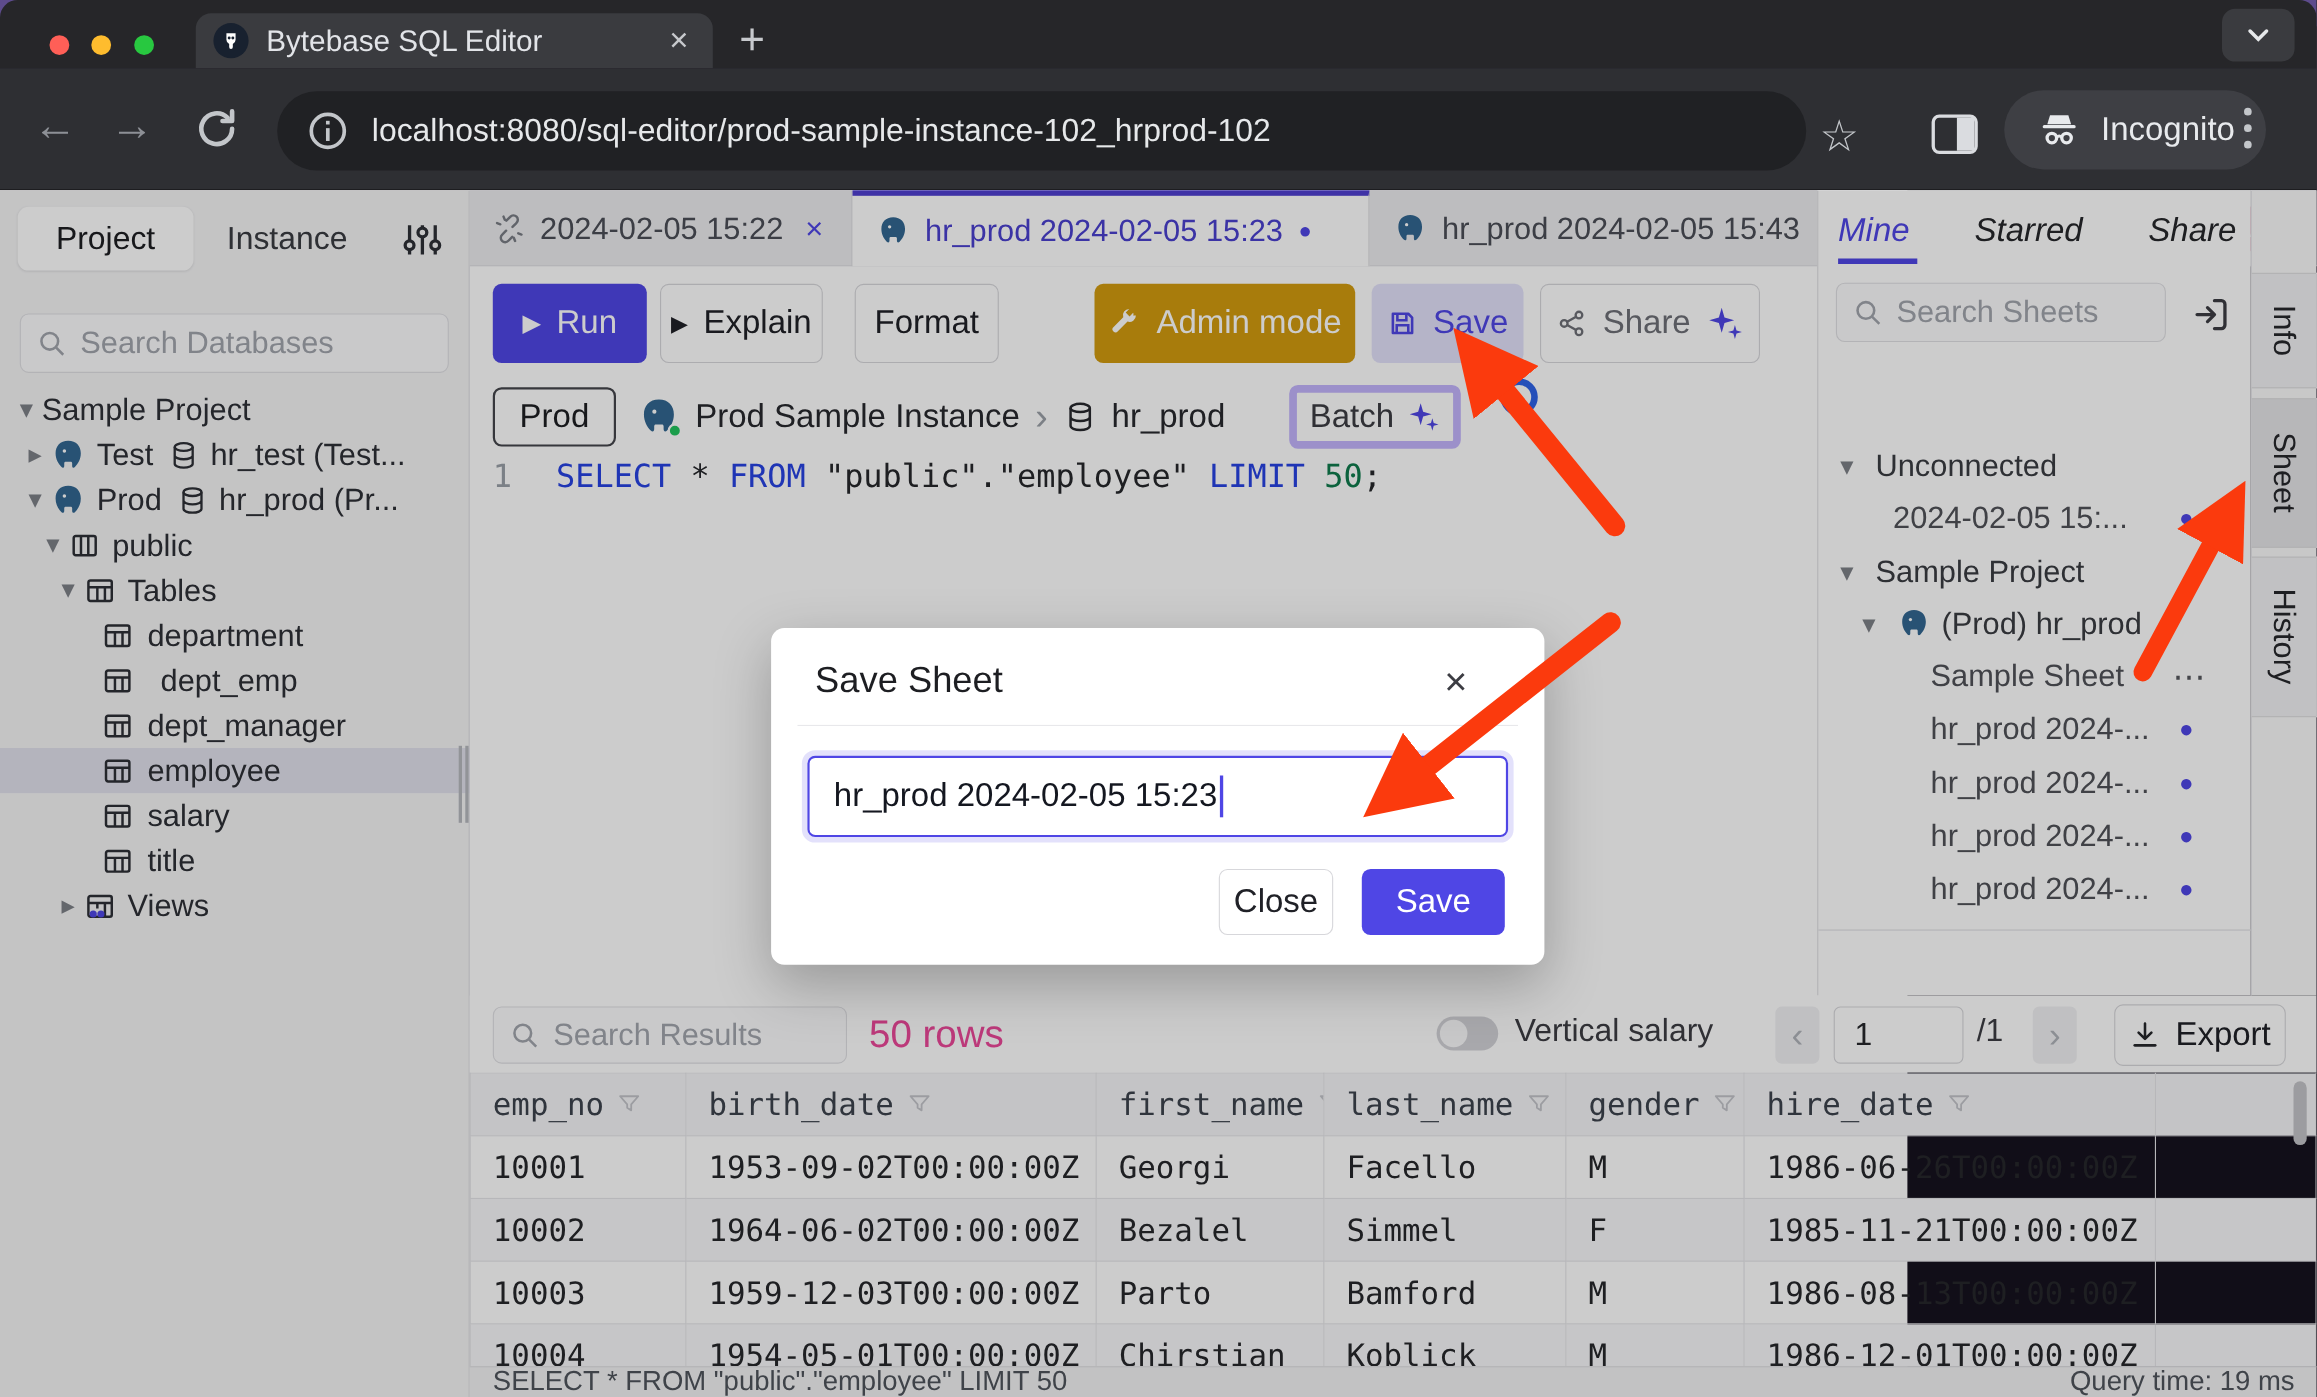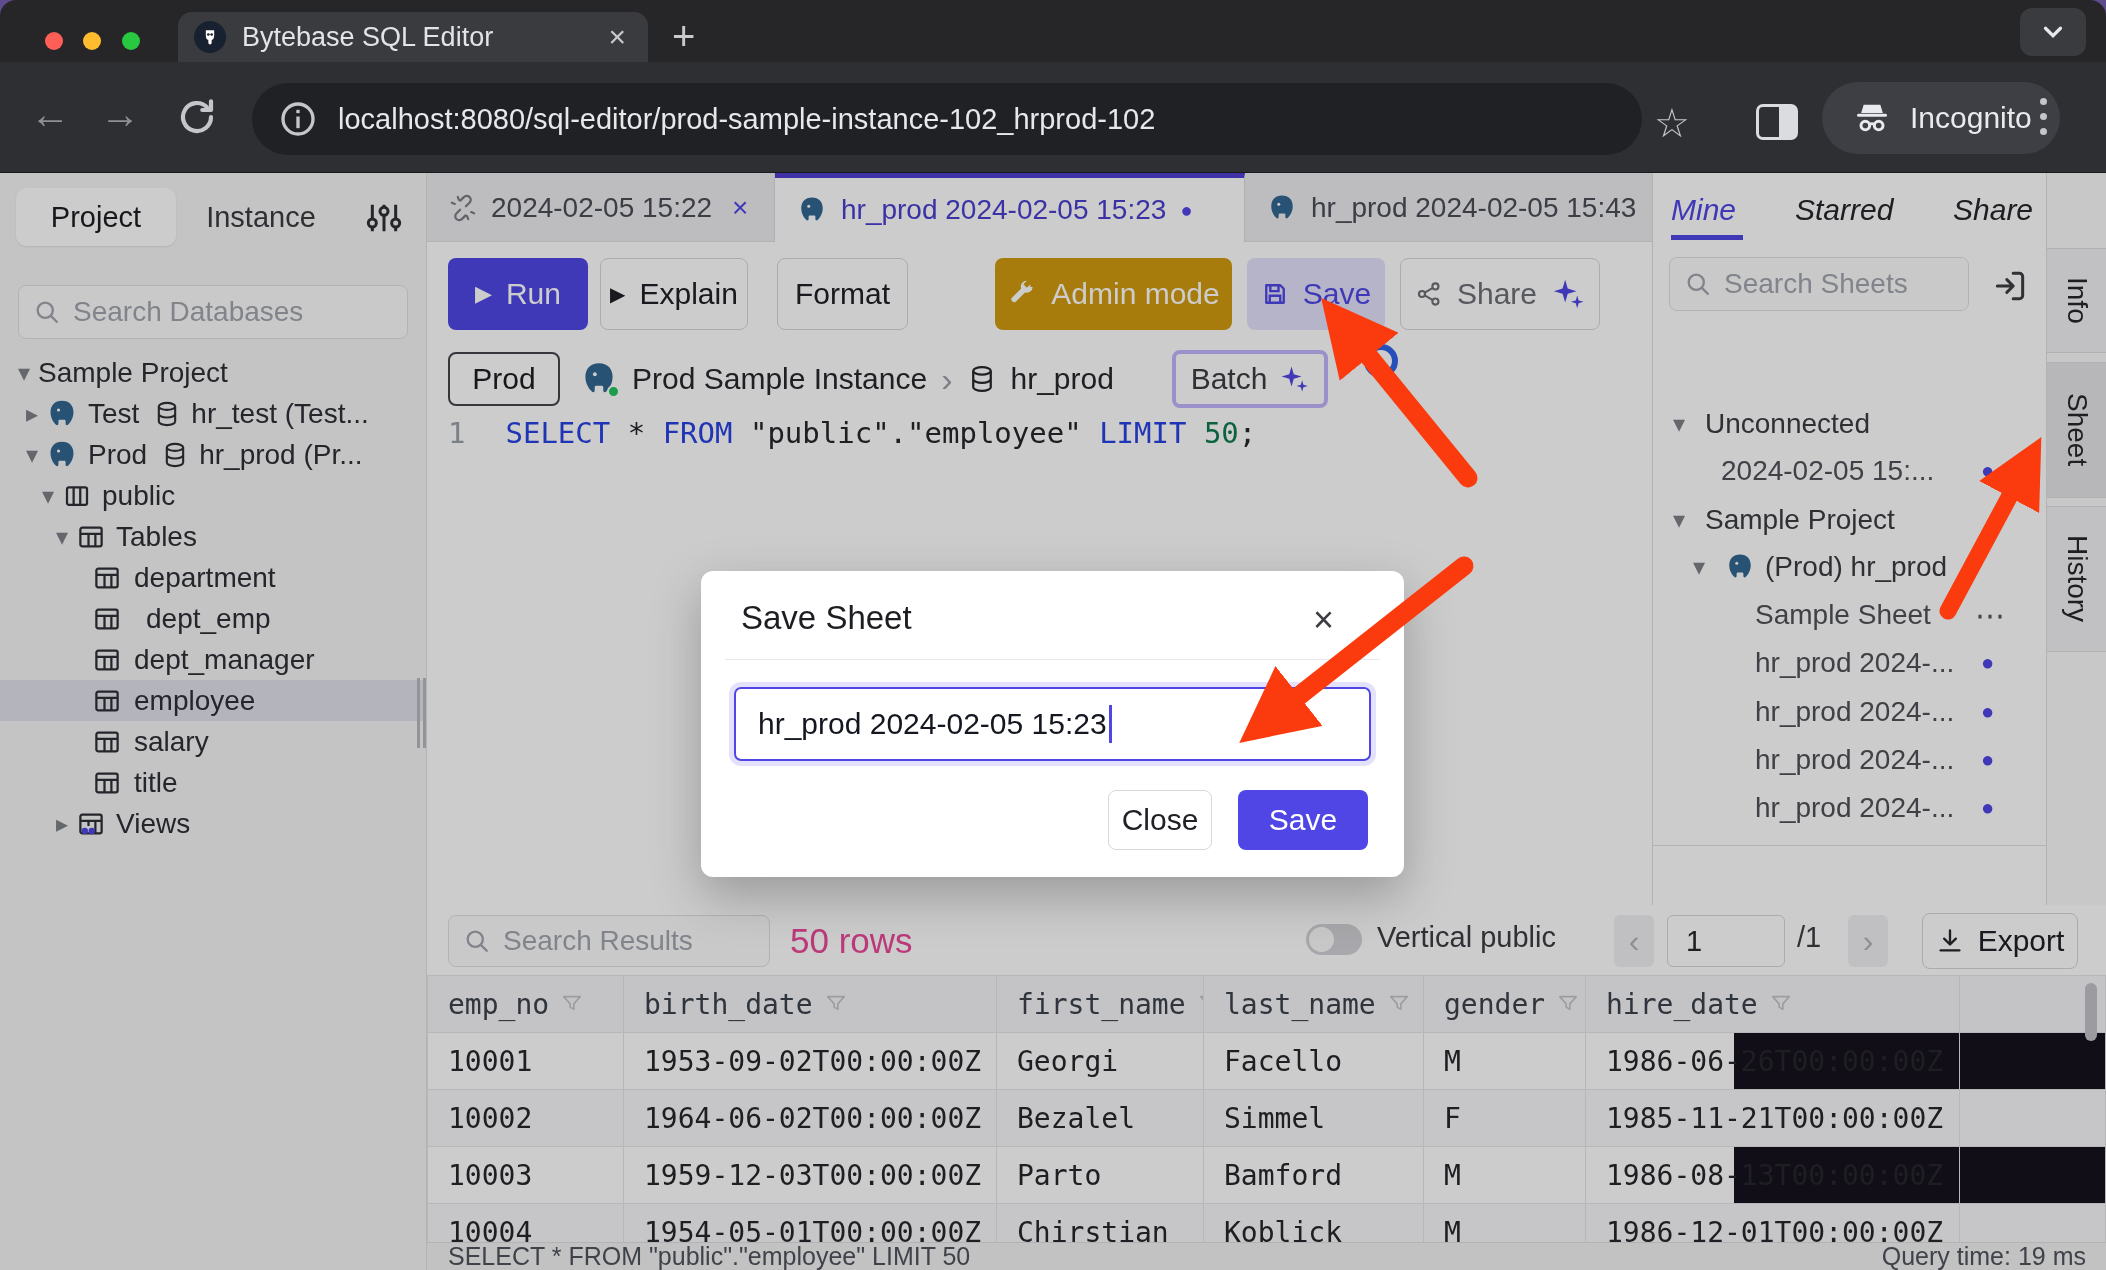--- a/index.html
+++ b/index.html
@@ -52,21 +52,21 @@
   .btn.light { background:#fff; border:1px solid #d7d7db; color:#202127; }
   #run-btn { left:448px; top:85px; width:140px; background:#4f46e5; color:#fff; }
   #explain-btn { left:600px; top:85px; width:148px; }
   #format-btn { left:777px; top:85px; width:131px; }
   #admin-btn { left:995px; top:85px; width:237px; background:#d29b0f; color:#fff; }
   #save-btn { left:1247px; top:85px; width:138px; background:#e3e2fb; color:#4f46e5; }
   #share-btn { left:1400px; top:85px; width:200px; color:#6e7077; }
   
   #env-chip { left:448px; top:179px; width:112px; height:54px; border:2px solid #44454b; border-radius:8px; display:flex; align-items:center; justify-content:center; font-size:30px; color:#1d1e22; }
   #crumb { left:580px; top:179px; height:54px; display:flex; align-items:center; gap:14px; font-size:30px; color:#27282d; }
-  #batch-chip { left:1172px; top:177px; width:156px; height:58px; border:4px solid #c4b5fd; border-radius:8px; background:#fff; display:flex; align-items:center; justify-content:center; gap:12px; font-size:30px; color:#3c3d43; }
+  #batch-chip { left:1172px; top:177px; width:156px; height:58px; border:7px solid #c4b5fd; border-radius:8px; background:#fff; display:flex; align-items:center; justify-content:center; gap:12px; font-size:30px; color:#3c3d43; }
   #blue-ring { left:1364px; top:171px; width:34px; height:34px; border:6px solid #2f63e8; border-radius:50%; }
   
   #sql-line { left:448px; top:243px; display:flex; gap:40px; font-family:"DejaVu Sans Mono", monospace; font-size:29px; white-space:pre; }
   #sql-line .ln { color:#9aa0a8; }
   .tok-kw { color:#2743e3; } .tok-plain { color:#26272b; } .tok-num { color:#0f7b4d; }
   
   #sheet-panel { left:1652px; top:0; width:394px; height:732px; background:#fff; border-left:1px solid #e0e0e4; }
   .sp-tab { position:absolute; top:20px; font-size:30px; color:#26272b;font-style:italic; }
   .sp-tab.active { color:#4f46e5; }
   #mine-underline { left:18px; top:62px; width:72px; height:5px; background:#4f46e5; }
@@ -539,21 +539,21 @@
       <svg class="icon" width="28" height="28" viewBox="0 0 24 24">
           <circle cx="10.5" cy="10.5" r="6.5" stroke="#a2a5ad" stroke-width="2" fill="none"></circle>
           <path d="M15.5 15.5L21 21" stroke="#a2a5ad" stroke-width="2"></path>
         </svg>
       <span>Search Results</span>
     </div>
     <div class="abs" id="row-count">50 rows</div>
     <div class="abs" id="toggle">
         <i></i>
       </div>
-    <div class="abs" id="vd-label">Vertical public</div>
+    <div class="abs" id="vd-label">Vertical salary</div>
     <div class="abs pg-btn" style="left:1187px">‹</div>
     <input class="abs" id="page-input" value="1" style="">
     <div class="abs" id="page-total">/1</div>
     <div class="abs pg-btn" style="left:1421px">›</div>
     <div class="abs btn light" id="export-btn">
       <span class="ic">
           <svg class="icon" width="28" height="28" viewBox="0 0 24 24">
             <path d="M12 3v11M7 10l5 5 5-5" stroke="#26272b" stroke-width="2" fill="none" stroke-linecap="round" stroke-linejoin="round"></path>
             <path d="M4 20h16" stroke="#26272b" stroke-width="2" stroke-linecap="round"></path>
           </svg>

